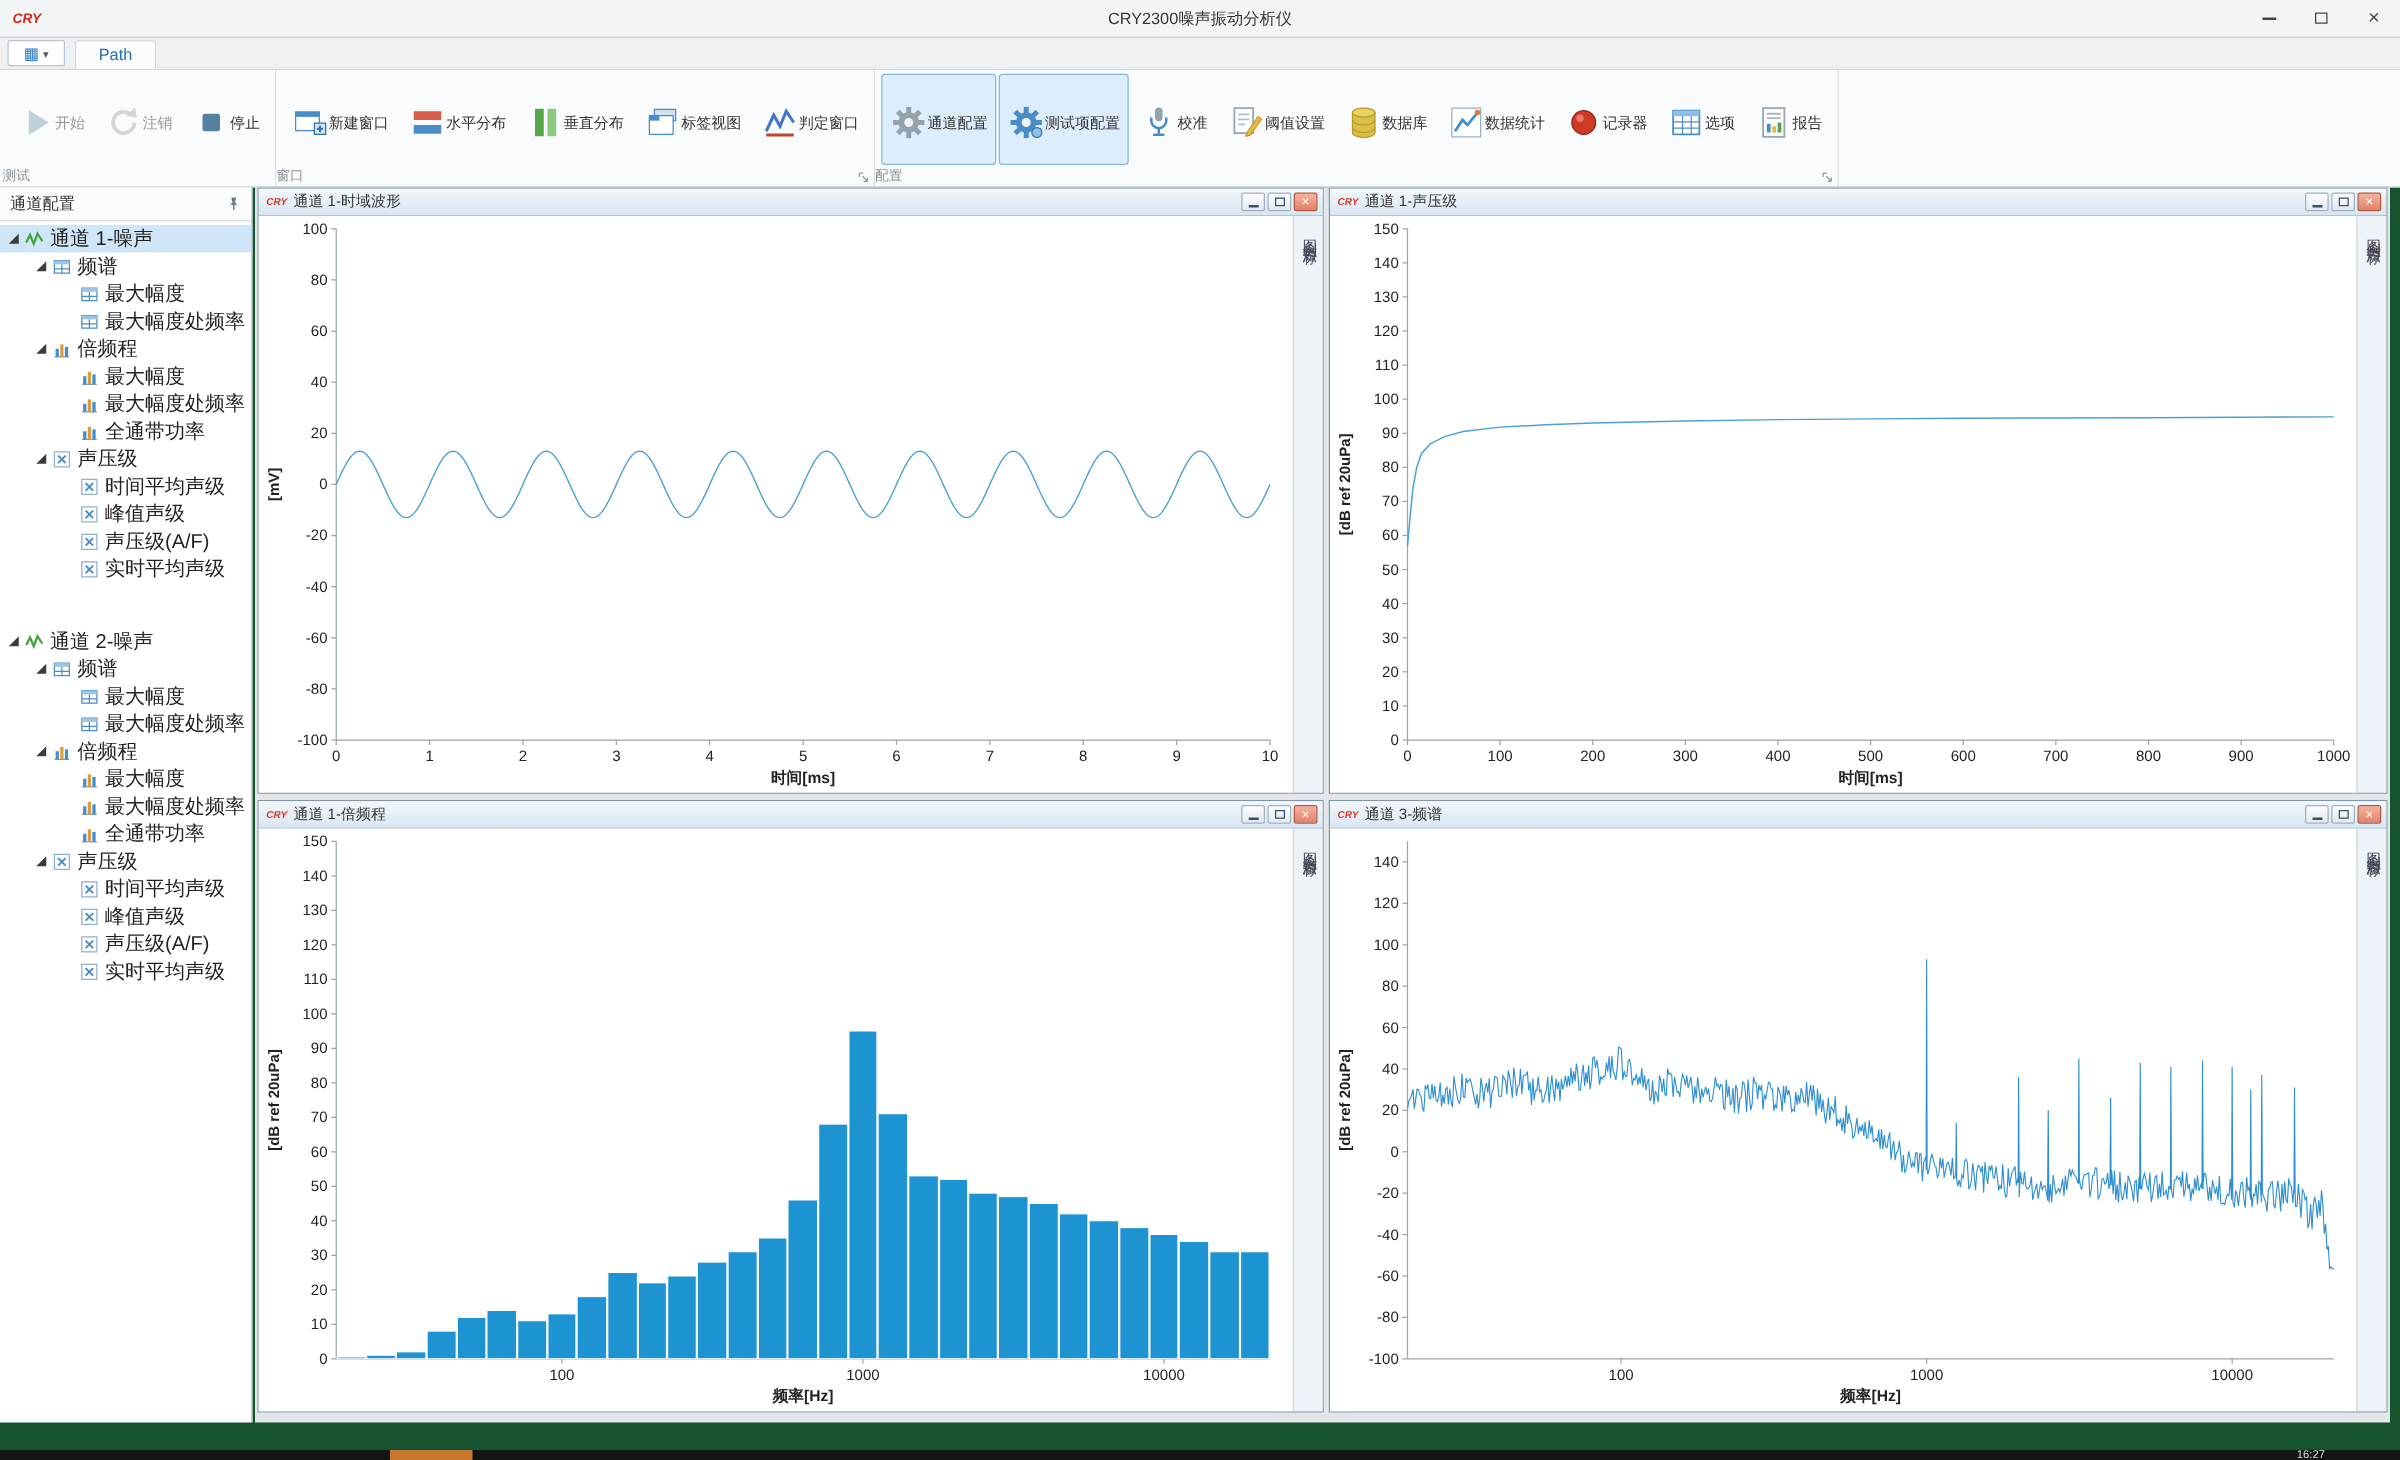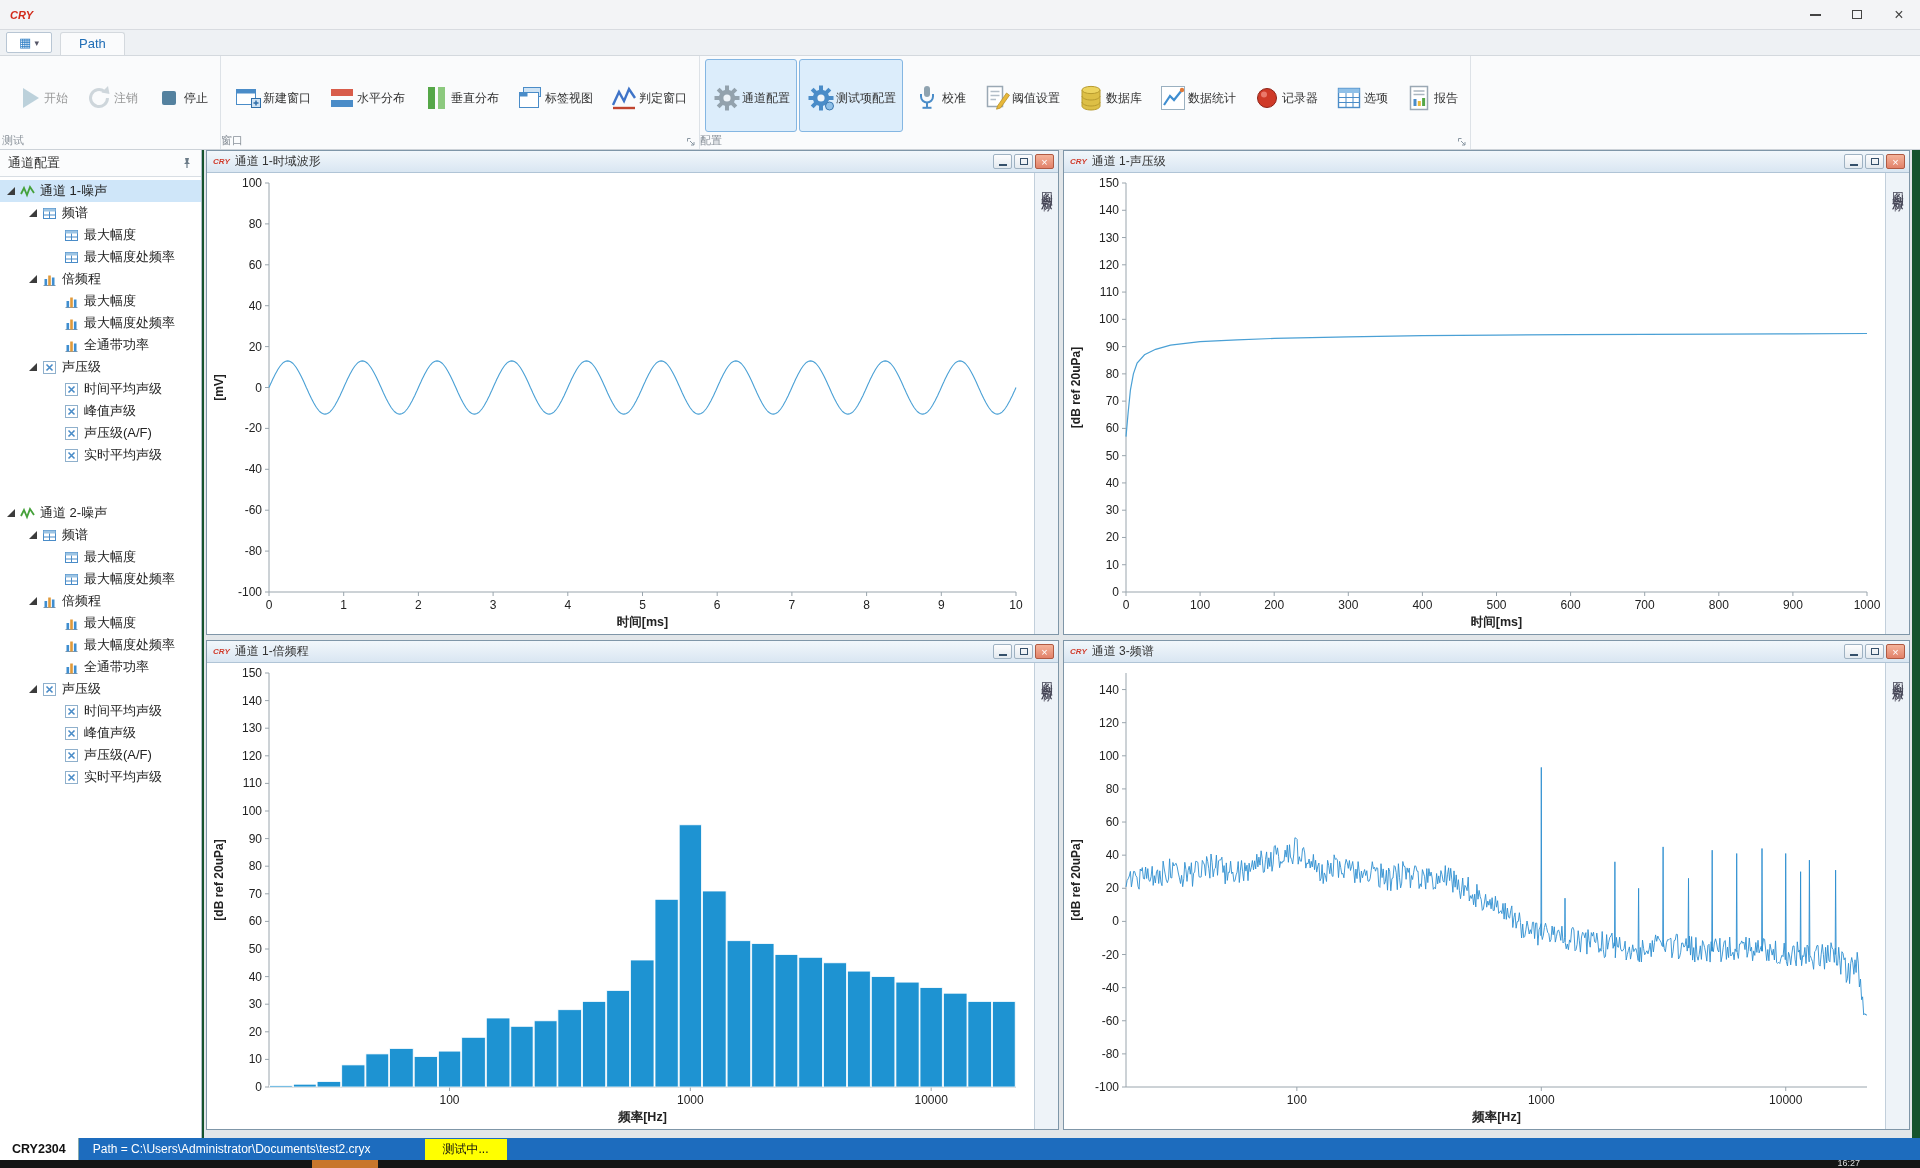--- a/index.html
+++ b/index.html
@@ -33,21 +33,21 @@
   .rbtn.disabled{opacity:.5}
   .rbtn.active{background:#dcedfb;border-color:#84b6e2}
   .rgroup-label{height:17px;display:flex;align-items:center;position:relative}
   .glabel{font-size:11px;color:#8a929a}
   .launcher{position:absolute;right:3px;bottom:2px;line-height:0}
 
   
   .sidebar{position:absolute;top:150px;left:0;width:202px;bottom:30px;background:#fff;border-right:1px solid #b2bfca}
   .sb-header{height:27px;border-bottom:1px solid #d8dee4;display:flex;align-items:center;padding:0 8px;font-size:13px;color:#333;background:#fbfcfd}
   .pin{margin-left:auto;line-height:0}
-  .tree{padding-top:3px;font-size:13px}
+  .tree{padding-top:3px;font-size:16px}
   .trow{height:22px;display:flex;align-items:center;white-space:nowrap}
   .trow.selected{background:#cfe6f9}
   .expander{width:13px;flex:none;line-height:0}
   .expander-space{width:13px;flex:none;display:inline-block}
   .ticon{width:15px;height:15px;margin:0 5px 0 1px;flex:none;display:inline-flex;line-height:0}
   .tlabel{color:#222}
 
   
   .charts{position:absolute;top:150px;left:204px;width:1708px;height:988px;background:#e2e6e9}
   .panel{position:absolute;background:#fff;border:1px solid #7f96a8}
@@ -72,20 +72,21 @@
   .tb-orange{position:absolute;left:312px;width:66px;top:0;bottom:0;background:#c8762c}
   .tb-time{position:absolute;right:60px;top:-2px;color:#ddd;font-size:9px}
 </style>
 </head>
 <body>
 
 <div id="app">
 
   <div class="titlebar">
     <span class="logo">CRY</span>
+    <span class="title-text">CRY2300噪声振动分析仪</span>
     <span class="win-btns">
       <span class="wbtn">
           <span class="glyph-min"></span>
         </span>
       <span class="wbtn">
           <span class="glyph-max"></span>
         </span>
       <span class="wbtn close">×</span>
     </span>
   </div>
@@ -932,24 +933,19 @@
             <text x="477.2976374049245" y="441" fill="#222" text-anchor="middle" font-size="12" font-weight="400" font-family="Liberation Sans, sans-serif">1000</text>
             <line x1="721.7384670517248" y1="424" x2="721.7384670517248" y2="428" stroke="#9aa5ad"></line>
             <text x="721.7384670517248" y="441" fill="#222" text-anchor="middle" font-size="12" font-weight="400" font-family="Liberation Sans, sans-serif">10000</text>
             <text x="432.5" y="458" fill="#222" text-anchor="middle" font-size="12.5" font-weight="700" font-family="Liberation Sans, sans-serif">频率[Hz]</text>
             <text x="16" y="217" fill="#222" text-anchor="middle" font-size="12" font-weight="700" font-family="Liberation Sans, sans-serif" transform="rotate(-90 16 217)">[dB ref 20uPa]</text>
             <path d="M62.0,223.9L63.1,217.5L64.2,215.8L65.3,213.0L66.4,208.4L67.4,223.9L68.5,216.9L69.6,208.4L70.7,208.6L71.8,212.7L72.9,214.2L74.0,223.4L75.1,226.2L76.2,206.0L77.3,208.0L78.3,204.6L79.4,215.5L80.5,216.0L81.6,204.0L82.7,215.5L83.8,205.6L84.9,217.4L86.0,218.4L87.1,213.6L88.2,203.3L89.2,222.4L90.3,212.7L91.4,220.0L92.5,208.6L93.6,206.8L94.7,220.5L95.8,207.8L96.9,219.0L98.0,222.7L99.1,198.1L100.1,205.0L101.2,211.1L102.3,217.1L103.4,219.7L104.5,216.1L105.6,195.8L106.7,214.6L107.8,215.0L108.9,199.5L109.9,203.0L111.0,201.3L112.1,200.3L113.2,203.9L114.3,210.0L115.4,214.8L116.5,220.5L117.6,212.3L118.7,223.7L119.8,215.6L120.8,199.3L121.9,206.4L123.0,218.4L124.1,207.5L125.2,203.3L126.3,211.2L127.4,199.7L128.5,223.4L129.6,210.2L130.7,209.0L131.7,198.3L132.8,198.6L133.9,199.4L135.0,213.7L136.1,214.2L137.2,213.9L138.3,197.4L139.4,199.5L140.5,202.0L141.5,212.6L142.6,193.5L143.7,198.5L144.8,205.7L145.9,215.2L147.0,191.0L148.1,199.7L149.2,213.8L150.3,206.1L151.4,205.1L152.4,192.1L153.5,212.3L154.6,197.7L155.7,197.0L156.8,196.9L157.9,194.2L159.0,209.5L160.1,202.6L161.2,220.9L162.3,199.9L163.3,217.4L164.4,209.2L165.5,209.4L166.6,198.2L167.7,210.6L168.8,209.0L169.9,218.6L171.0,217.6L172.1,211.9L173.1,209.2L174.2,198.5L175.3,219.5L176.4,207.1L177.5,197.5L178.6,208.8L179.7,217.8L180.8,199.8L181.9,208.1L183.0,202.2L184.0,217.7L185.1,200.2L186.2,208.6L187.3,204.4L188.4,197.5L189.5,206.8L190.6,197.8L191.7,206.0L192.8,191.2L193.9,203.9L194.9,194.1L196.0,202.1L197.1,187.8L198.2,195.5L199.3,209.4L200.4,208.9L201.5,196.4L202.6,188.9L203.7,205.8L204.8,194.8L205.8,203.5L206.9,189.2L208.0,208.3L209.1,201.2L210.2,183.4L211.3,182.5L212.4,191.4L213.5,184.8L214.6,193.3L215.6,204.7L216.7,198.5L217.8,200.3L218.9,198.1L220.0,198.2L221.1,187.1L222.2,194.1L223.3,182.1L224.4,199.3L225.5,181.7L226.5,194.0L227.6,196.5L228.7,201.0L229.8,190.9L230.9,174.8L232.0,175.2L233.1,176.3L234.2,201.2L235.3,193.7L236.4,198.1L237.4,198.3L238.5,186.0L239.6,184.5L240.7,189.9L241.8,205.1L242.9,199.9L244.0,200.9L245.1,196.0L246.2,205.0L247.2,198.3L248.3,203.9L249.4,191.4L250.5,206.7L251.6,197.2L252.7,209.1L253.8,203.1L254.9,200.0L256.0,217.8L257.1,215.2L258.1,201.5L259.2,220.6L260.3,209.9L261.4,212.5L262.5,218.5L263.6,197.3L264.7,202.5L265.8,210.7L266.9,200.0L268.0,212.7L269.0,213.5L270.1,191.8L271.2,196.4L272.3,195.4L273.4,197.1L274.5,214.6L275.6,198.4L276.7,204.4L277.8,211.1L278.9,210.4L279.9,214.8L281.0,202.3L282.1,196.4L283.2,199.5L284.3,205.4L285.4,197.5L286.5,207.5L287.6,203.4L288.7,198.5L289.7,206.9L290.8,219.8L291.9,206.1L293.0,215.6L294.1,198.6L295.2,208.3L296.3,219.5L297.4,208.0L298.5,214.8L299.6,209.9L300.6,206.5L301.7,212.5L302.8,207.7L303.9,217.9L305.0,218.3L306.1,215.7L307.2,207.6L308.3,198.7L309.4,205.7L310.5,204.2L311.5,208.2L312.6,204.7L313.7,205.2L314.8,223.2L315.9,224.4L317.0,200.7L318.1,214.6L319.2,205.9L320.3,221.2L321.4,218.6L322.4,207.3L323.5,227.2L324.6,205.0L325.7,208.2L326.8,227.8L327.9,215.6L329.0,215.0L330.1,202.6L331.2,203.7L332.2,209.7L333.3,226.7L334.4,200.7L335.5,214.3L336.6,224.9L337.7,220.1L338.8,198.5L339.9,203.2L341.0,203.6L342.1,216.3L343.1,204.9L344.2,209.4L345.3,205.1L346.4,224.8L347.5,212.5L348.6,216.5L349.7,209.2L350.8,202.8L351.9,203.3L353.0,208.2L354.0,208.2L355.1,225.5L356.2,220.8L357.3,223.7L358.4,206.6L359.5,210.0L360.6,213.7L361.7,226.1L362.8,205.6L363.8,219.6L364.9,205.6L366.0,213.1L367.1,209.1L368.2,215.0L369.3,226.3L370.4,224.5L371.5,225.8L372.6,210.5L373.7,220.9L374.7,212.9L375.8,219.8L376.9,207.6L378.0,211.6L379.1,218.1L380.2,219.2L381.3,202.6L382.4,222.4L383.5,211.8L384.6,204.8L385.6,217.6L386.7,205.3L387.8,216.3L388.9,229.3L390.0,207.9L391.1,224.2L392.2,211.9L393.3,226.5L394.4,216.7L395.4,227.3L396.5,235.7L397.6,226.9L398.7,215.0L399.8,232.8L400.9,222.4L402.0,224.1L403.1,227.7L404.2,214.1L405.3,238.0L406.3,232.7L407.4,235.4L408.5,231.6L409.6,241.8L410.7,231.2L411.8,243.9L412.9,221.3L414.0,236.2L415.1,227.4L416.2,233.7L417.2,236.5L418.3,247.4L419.4,246.0L420.5,238.9L421.6,231.3L422.7,244.2L423.8,238.0L424.9,242.2L426.0,236.4L427.1,245.8L428.1,234.7L429.2,247.5L430.3,247.4L431.4,233.2L432.5,244.2L433.6,237.7L434.7,250.4L435.8,249.1L436.9,247.7L437.9,250.6L439.0,240.4L440.1,256.1L441.2,240.2L442.3,256.4L443.4,245.1L444.5,254.2L445.6,255.1L446.7,247.8L447.8,242.9L448.8,264.5L449.9,254.6L451.0,249.9L452.1,265.2L453.2,258.7L454.3,258.4L455.4,249.7L456.5,259.5L457.6,275.0L458.7,261.0L459.7,274.6L460.8,273.3L461.9,266.8L463.0,258.0L464.1,263.6L465.2,271.0L466.3,266.7L467.4,270.7L468.5,259.3L469.6,259.2L470.6,275.6L471.7,260.0L472.8,260.1L473.9,282.2L475.0,266.8L476.1,264.1L477.2,260.6L476.9,272.7L477.3,104.4L477.7,272.7L478.3,276.5L479.4,272.0L480.4,264.5L481.5,260.2L482.6,264.6L483.7,269.4L484.8,270.7L485.9,278.8L487.0,276.6L488.1,263.0L489.2,271.8L490.3,263.8L491.3,279.1L492.4,273.8L493.5,268.1L494.6,266.9L495.7,270.7L496.8,277.4L497.9,263.2L499.0,279.9L500.1,278.6L500.6,274.2L501.0,235.2L501.4,274.2L501.2,279.5L502.2,285.8L503.3,281.0L504.4,286.7L505.5,276.9L506.6,279.3L507.7,265.9L508.8,264.3L509.9,267.0L511.0,287.8L512.0,286.7L513.1,281.3L514.2,267.7L515.3,277.2L516.4,289.1L517.5,274.0L518.6,269.3L519.7,270.5L520.8,274.8L521.9,269.6L522.9,291.1L524.0,266.6L525.1,277.7L526.2,284.2L527.3,269.6L528.4,273.1L529.5,269.2L530.6,278.7L531.7,279.6L532.8,270.1L533.8,278.0L534.9,289.3L536.0,285.4L537.1,288.2L538.2,268.5L539.3,286.5L540.4,294.7L541.5,293.6L542.6,271.6L543.6,286.2L544.7,279.2L545.8,274.4L546.9,273.0L548.0,270.1L549.1,285.3L550.2,279.7L550.5,283.2L550.9,198.8L551.3,283.2L551.3,294.8L552.4,274.4L553.5,283.8L554.5,284.3L555.6,274.2L556.7,286.0L557.8,288.1L558.9,287.5L560.0,285.5L561.1,278.2L562.2,297.0L563.3,291.4L564.4,287.5L565.4,283.9L566.5,296.1L567.6,289.6L568.7,281.8L569.8,288.6L570.9,286.2L572.0,285.6L573.1,290.9L574.2,297.5L574.1,286.6L574.6,225.3L575.0,286.6L575.3,298.9L576.3,284.5L577.4,299.0L578.5,277.1L579.6,285.5L580.7,291.8L581.8,289.7L582.9,287.8L584.0,290.8L585.1,286.3L586.1,280.1L587.2,293.7L588.3,277.5L589.4,288.9L590.5,279.6L591.6,271.9L592.7,278.3L593.8,273.0L594.9,275.9L596.0,277.4L597.0,279.2L598.1,283.0L598.7,283.5L599.1,183.9L599.5,283.5L599.2,277.1L600.3,285.7L601.4,288.8L602.5,279.7L603.6,276.7L604.7,276.8L605.8,275.7L606.9,275.3L607.9,294.8L609.0,288.8L610.1,277.7L611.2,277.2L612.3,271.2L613.4,271.5L614.5,296.0L615.6,294.1L616.7,289.2L617.7,280.0L618.8,280.0L619.9,284.1L621.0,283.1L622.1,275.5L623.2,288.1L624.3,282.2L624.0,284.9L624.5,215.3L624.9,284.9L625.4,273.0L626.5,292.1L627.6,273.6L628.6,297.1L629.7,284.6L630.8,299.0L631.9,274.4L633.0,293.2L634.1,297.2L635.2,291.3L636.3,282.8L637.4,296.4L638.5,277.6L639.5,280.3L640.6,284.4L641.7,290.0L642.8,298.1L643.9,282.5L645.0,281.3L646.1,299.1L647.2,278.7L647.7,288.2L648.2,187.2L648.6,288.2L648.3,284.0L649.4,288.7L650.4,280.0L651.5,275.8L652.6,279.9L653.7,286.9L654.8,289.0L655.9,275.2L657.0,298.8L658.1,293.1L659.2,284.6L660.2,278.5L661.3,277.5L662.4,296.4L663.5,284.1L664.6,294.6L665.7,274.1L666.8,293.0L667.9,291.7L669.0,289.2L670.1,296.8L671.1,285.9L672.2,288.6L672.3,286.6L672.7,190.5L673.1,286.6L673.3,289.8L674.4,295.4L675.5,281.0L676.6,280.9L677.7,277.9L678.8,280.3L679.9,279.1L681.0,286.6L682.0,274.1L683.1,294.3L684.2,288.7L685.3,275.0L686.4,288.1L687.5,284.2L688.6,297.8L689.7,287.9L690.8,292.4L691.8,279.5L692.9,289.4L694.0,277.3L695.1,289.9L696.2,286.5L697.3,283.1L697.6,288.2L698.0,185.5L698.5,288.2L698.4,284.1L699.5,275.6L700.6,276.3L701.7,287.0L702.7,297.6L703.8,286.5L704.9,297.8L706.0,281.2L707.1,286.6L708.2,292.1L709.3,286.2L710.4,297.0L711.5,277.9L712.6,299.5L713.6,300.3L714.7,299.4L715.8,300.5L716.9,295.4L718.0,292.3L719.1,293.6L720.2,280.1L721.3,296.7L721.3,289.9L721.7,190.5L722.2,289.9L722.4,298.7L723.5,303.0L724.5,289.3L725.6,292.9L726.7,301.9L727.8,291.1L728.9,283.2L730.0,282.9L731.1,296.6L732.2,302.9L733.3,278.8L734.3,289.1L735.4,287.0L736.5,296.7L736.2,291.1L736.6,208.7L737.0,291.1L737.6,302.7L738.7,292.5L739.8,293.6L740.9,284.4L742.0,300.6L743.1,282.1L744.2,283.7L745.2,298.9L745.0,292.4L745.4,197.1L745.9,292.4L746.3,292.7L747.4,295.6L748.5,298.7L749.6,306.3L750.7,288.6L751.8,287.5L752.9,282.7L754.0,282.5L755.1,301.6L756.1,303.1L757.2,291.1L758.3,281.4L759.4,291.3L760.5,306.2L761.6,284.3L762.7,300.0L763.8,282.2L764.9,297.3L765.9,298.8L767.0,279.7L768.1,285.0L769.2,286.5L770.3,299.4L771.4,285.0L771.2,291.5L771.6,207.1L772.1,291.5L772.5,302.1L773.6,302.2L774.7,284.3L775.8,297.7L776.8,311.3L777.9,288.7L779.0,290.3L780.1,296.8L781.2,294.8L782.3,319.4L783.4,315.8L784.5,300.3L785.6,320.6L786.7,300.4L787.7,294.5L788.8,299.9L789.9,311.3L791.0,296.8L792.1,309.5L793.2,289.3L794.3,300.1L795.4,324.0L796.5,316.1L797.6,336.7L798.6,333.8L799.7,351.9L800.8,350.6L801.9,352.0L803.0,351.9" fill="none" stroke="#2e8fd0" stroke-width="0.9"></path>
           </svg></div>
       </div>
     </div>
 
-  <div class="statusbar">
-    <span class="device">CRY2304</span>
-    <span class="path">Path = C:\Users\Administrator\Documents\test2.cryx</span>
-    <span class="badge">测试中...</span>
-  </div>
 
   <div class="taskbar">
     <span class="tb-orange"></span>
     <span class="tb-time">16:27</span>
   </div>
 
 </div>
 
 </body></html>

